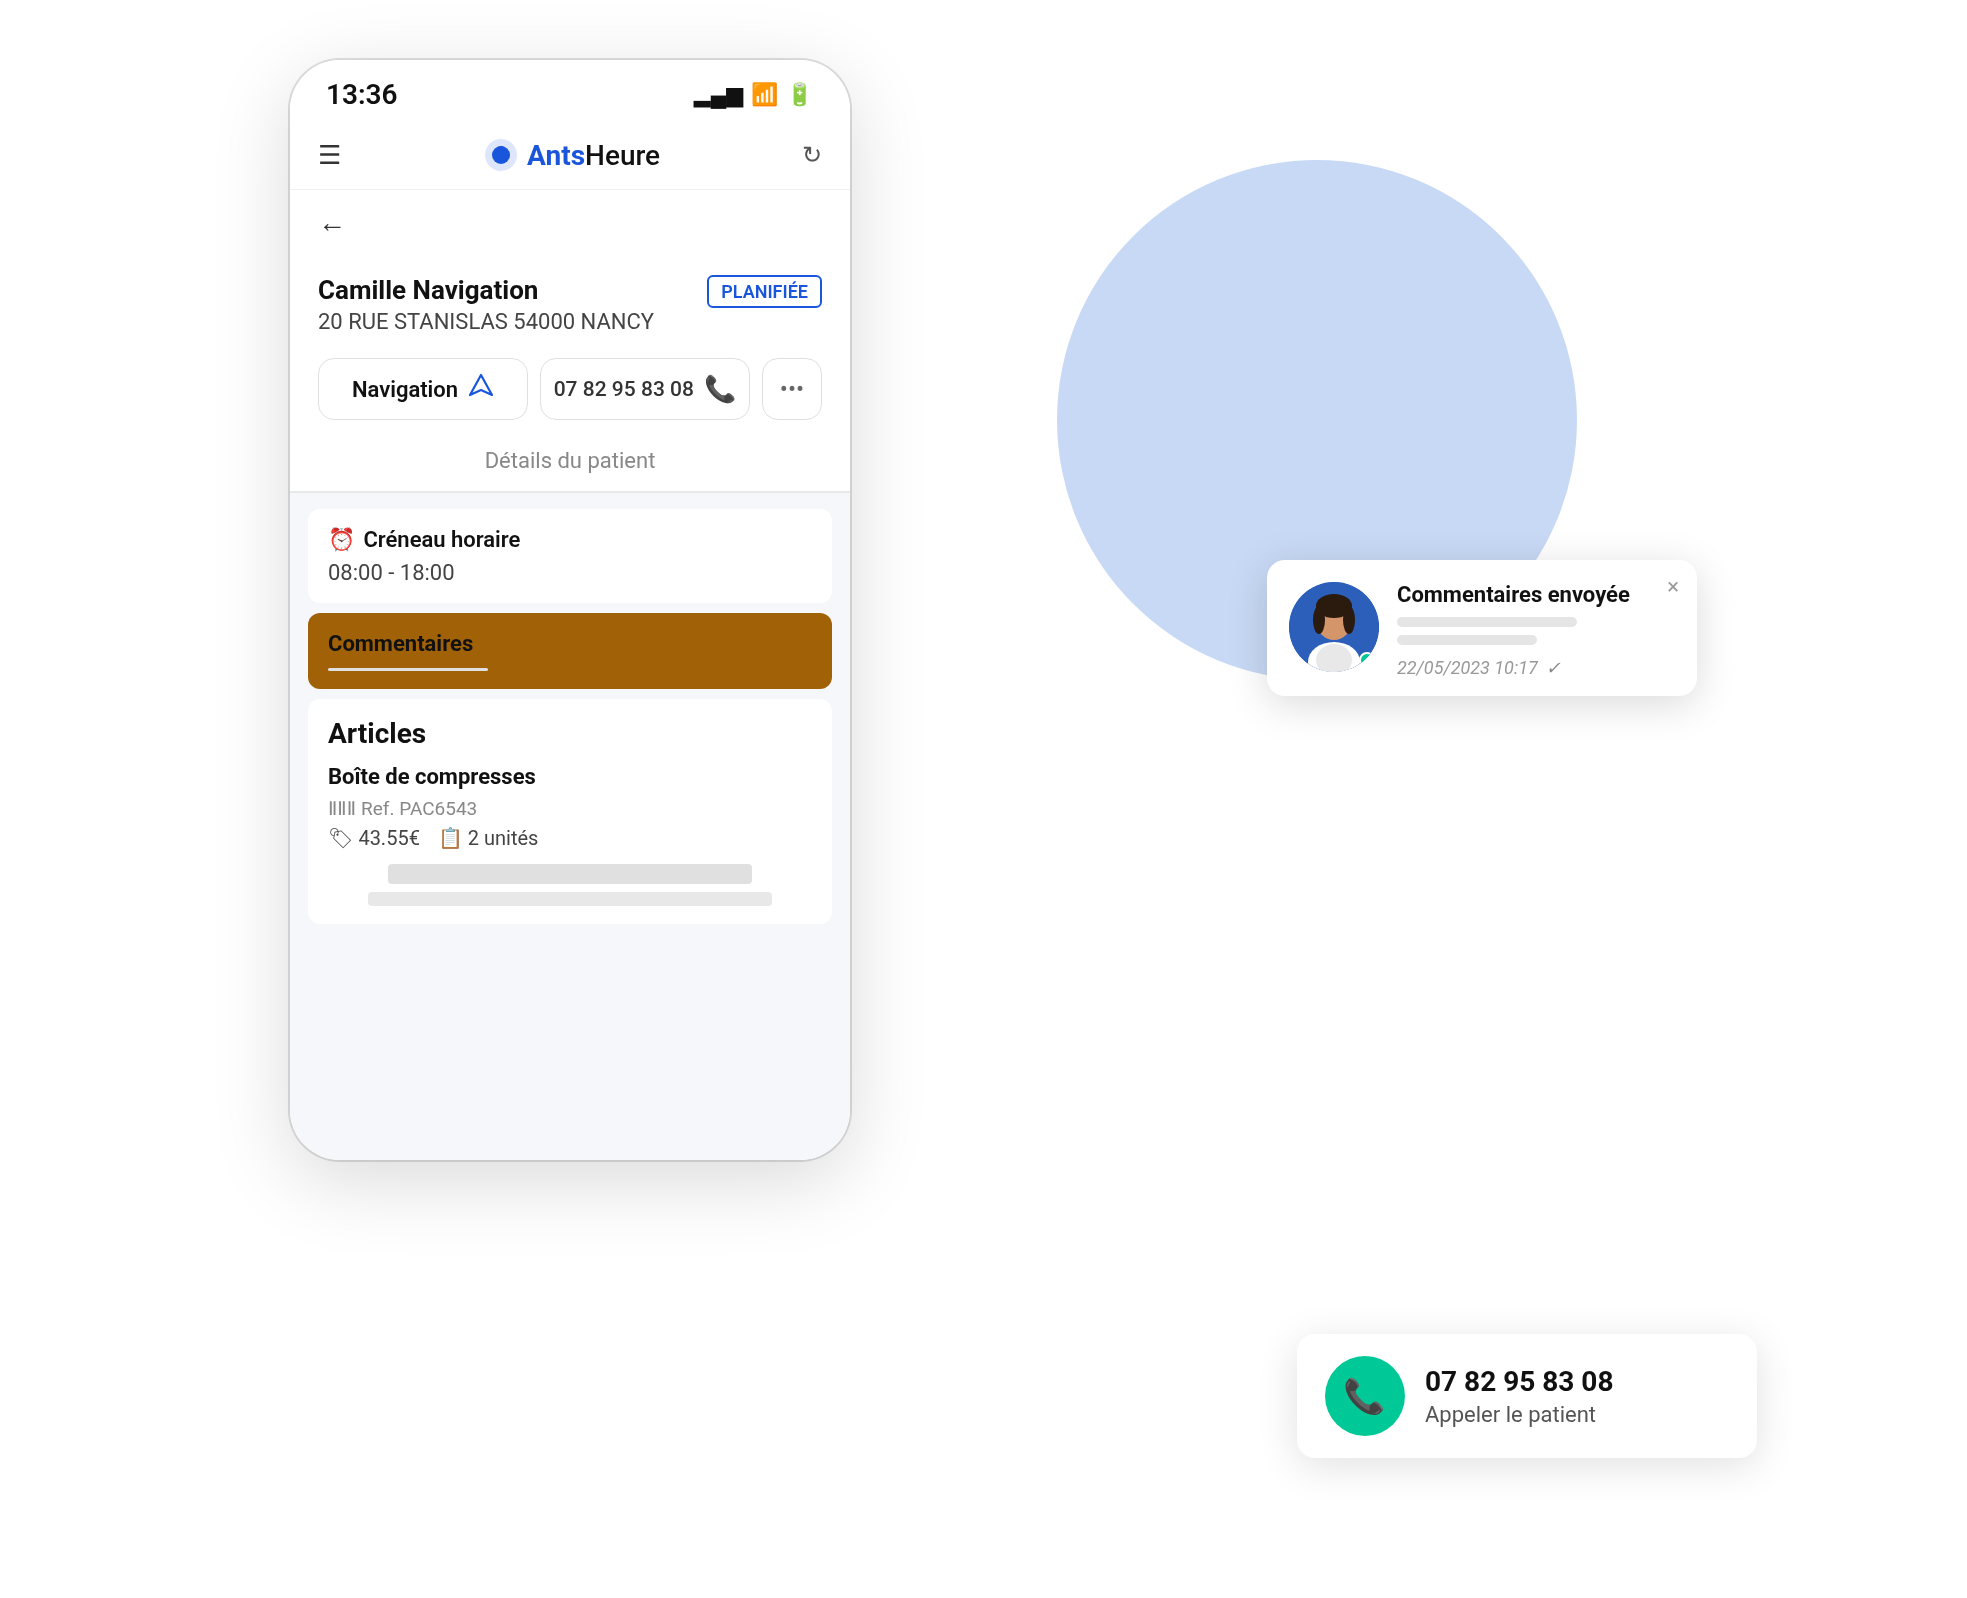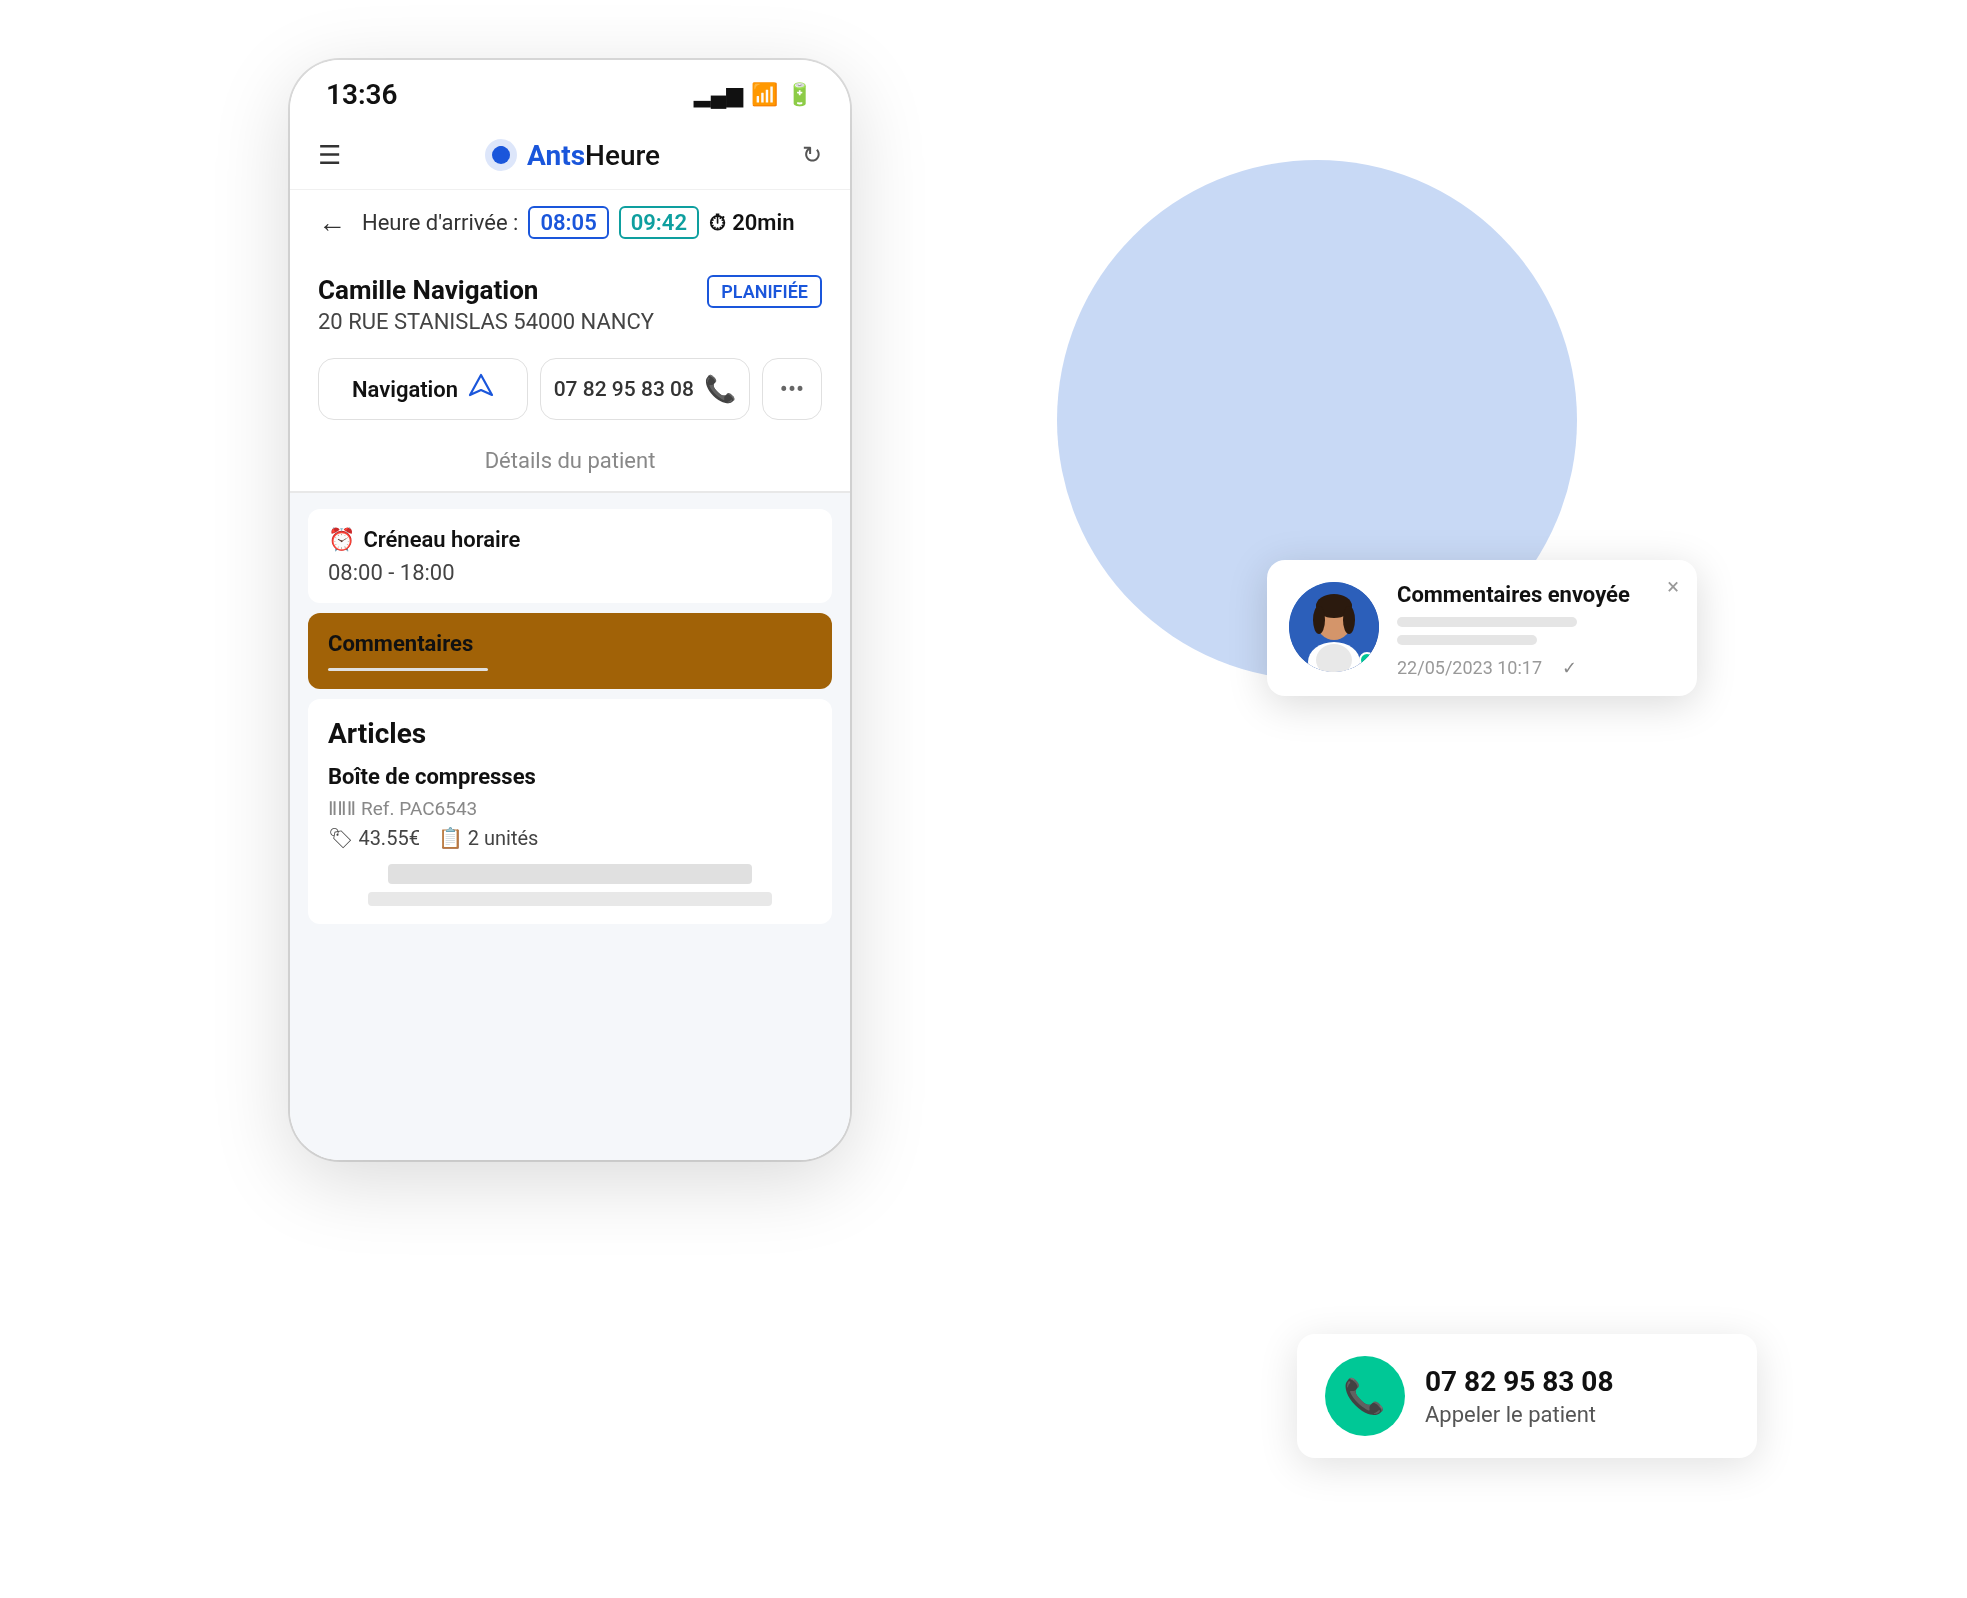--- a/index.html
+++ b/index.html
@@ -410,21 +410,22 @@
       background: #e5e5e5;
       border-radius: 5px;
       width: 140px;
       margin-bottom: 12px;
     }
     .notification-timestamp {
       font-size: 18px;
       color: #999;
       display: flex;
       align-items: center;
-      gap: 20px;
+      gap: 8px;
+      font-style: italic;
     }
     .check-icon { font-size: 18px; color: #888; }
 
     
     .call-popup {
       position: absolute;
       right: 140px;
       bottom: 140px;
       width: 460px;
       background: #fff;
@@ -491,29 +492,20 @@
         </svg>
         <span class="logo-text">
           <span class="ants">Ants</span><span>Heure</span>
         </span>
       </div>
       <span class="refresh-icon">↻</span>
     </div>
 
     <div class="nav-bar">
       <span class="back-btn">←</span>
-      <div class="nav-info">
-        <span class="nav-label">Heure d'arrivée :</span>
-        <span class="time-badge blue">08:05</span>
-        <span class="time-badge teal">09:42</span>
-        <div class="duration-info">
-          <span>⏱</span>
-          <span>20min</span>
-        </div>
-      </div>
     </div>
 
     <div class="patient-section">
       <div class="patient-details">
         <div class="patient-name">Camille Navigation</div>
         <div class="patient-address">20 RUE STANISLAS 54000 NANCY</div>
       </div>
       <div class="status-badge">PLANIFIÉE</div>
     </div>
 

